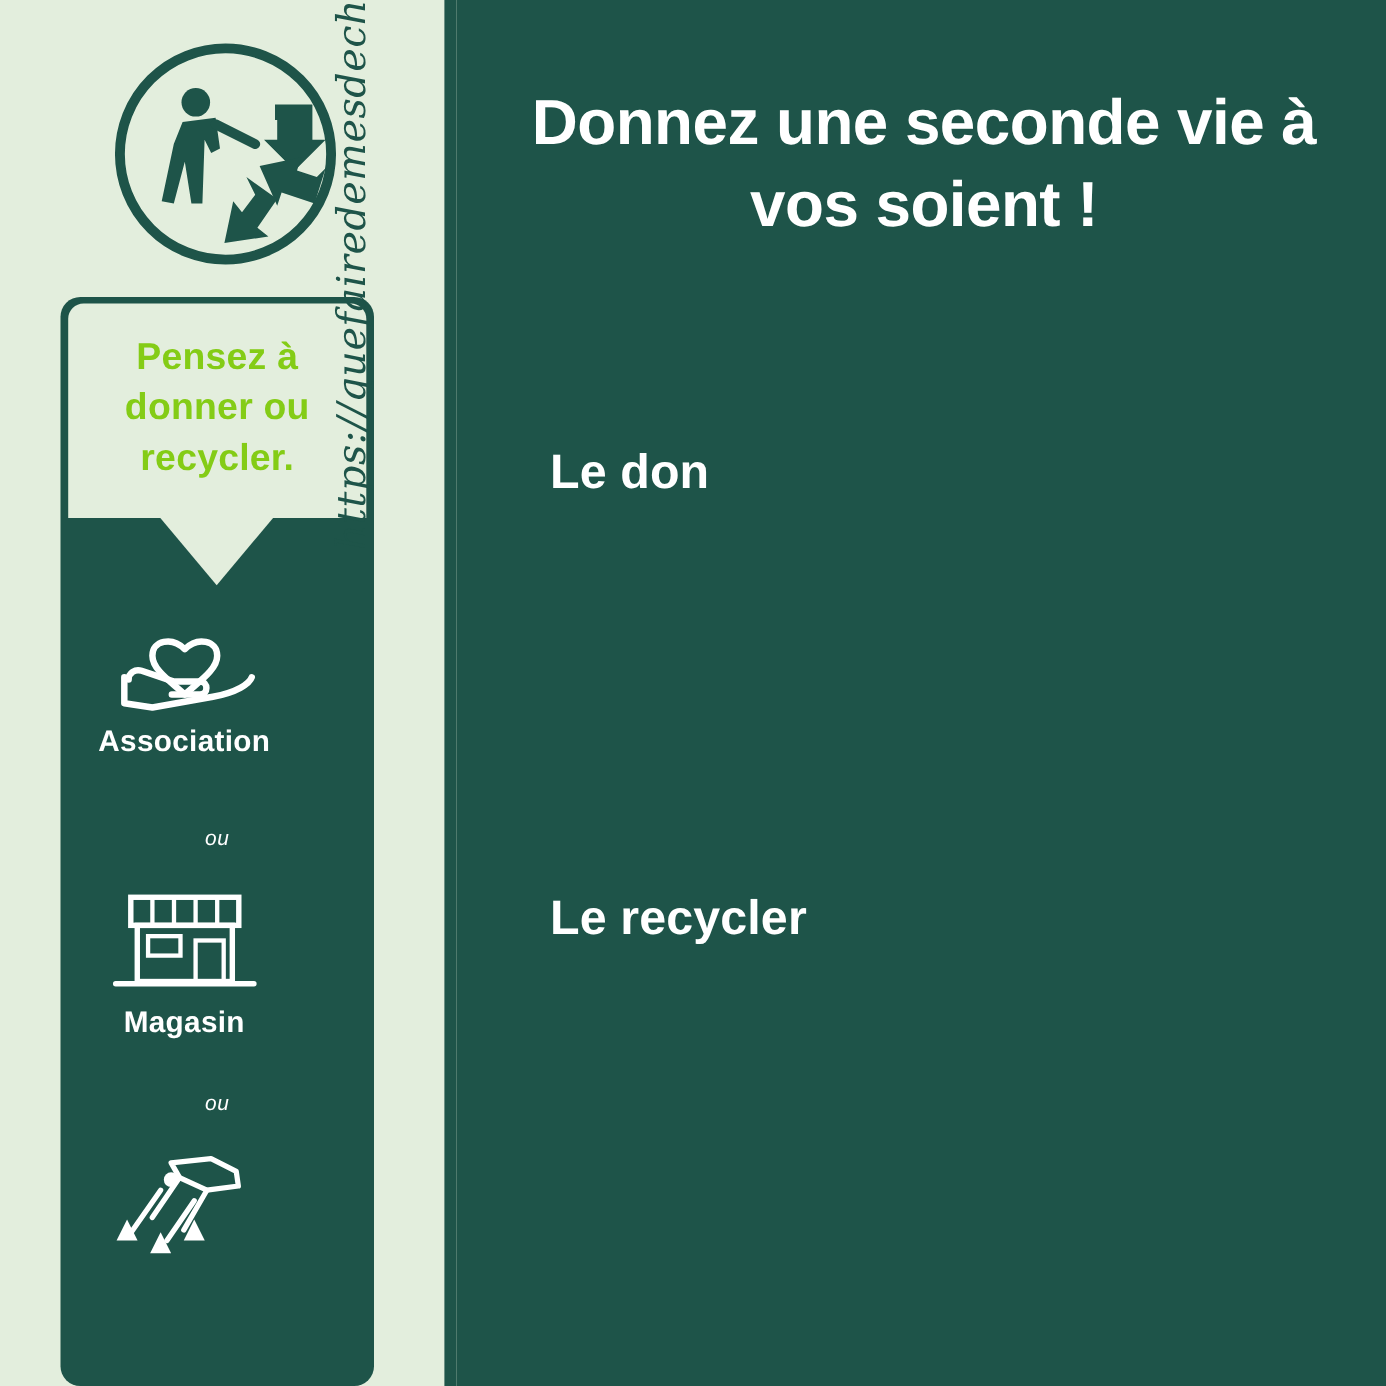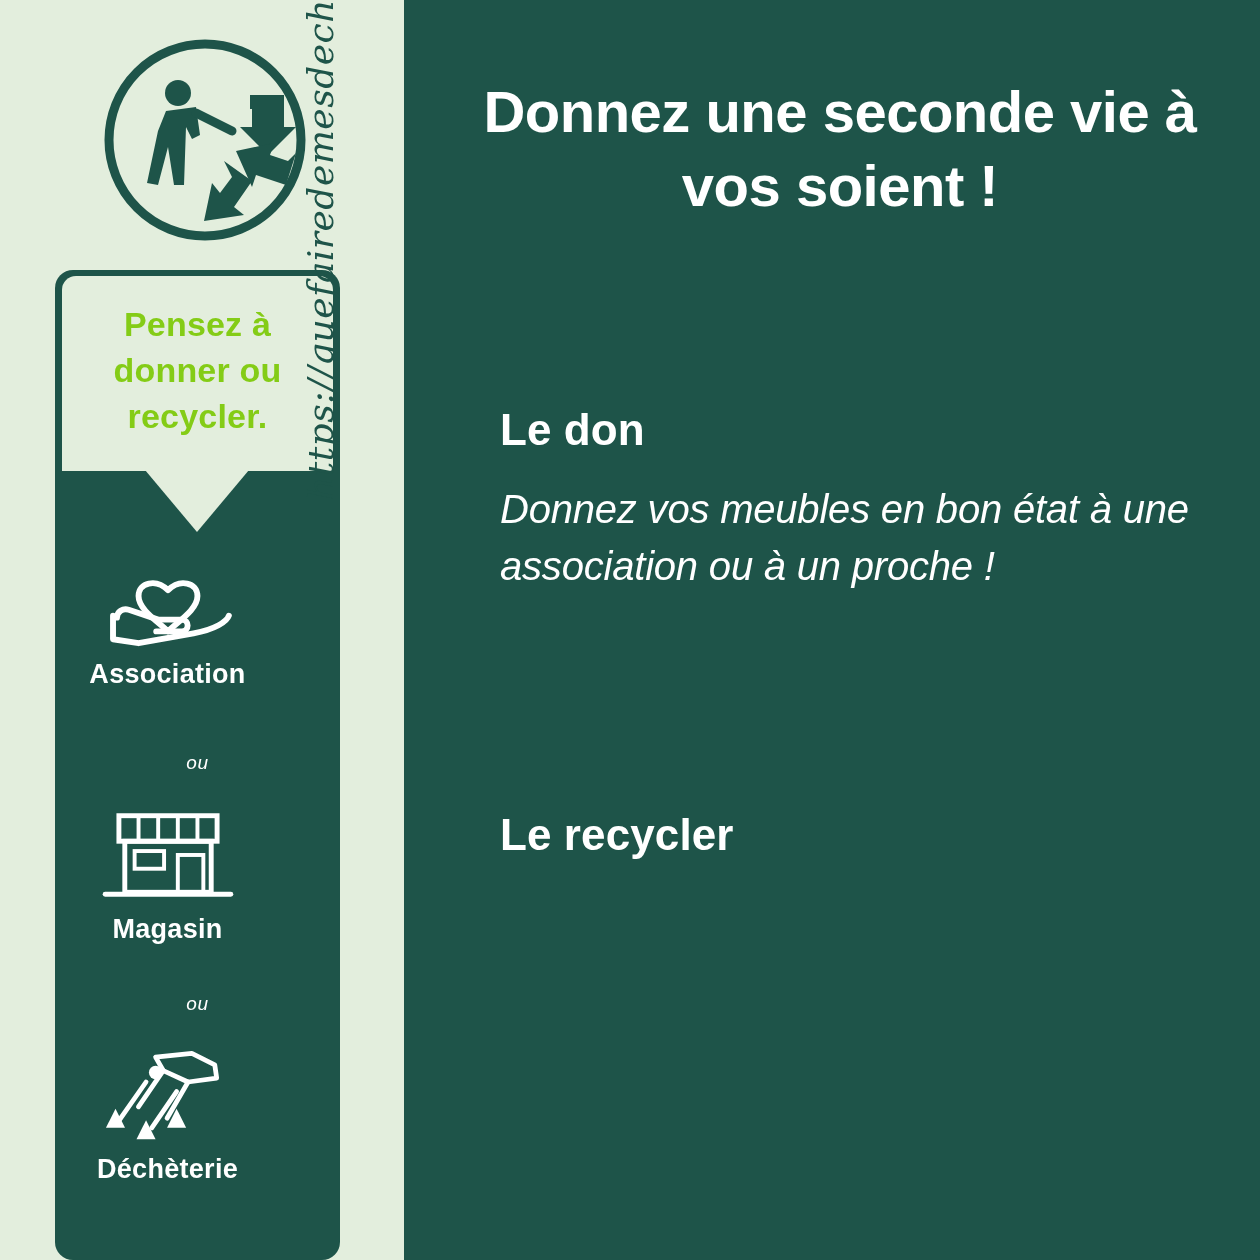--- a/index.html
+++ b/index.html
@@ -240,31 +240,29 @@
       <svg viewBox="0 0 150 110" width="150" height="105" aria-hidden="true">
         <path d="M62 18 L100 14 L124 26 L126 40 L96 44 L70 32 Z" fill="none" stroke="#ffffff" stroke-width="5" stroke-linejoin="round"></path>
         <path d="M70 32 L44 70 M96 44 L74 82" stroke="#ffffff" stroke-width="5" stroke-linecap="round"></path>
         <path d="M52 44 L24 84 M84 54 L58 92" stroke="#ffffff" stroke-width="5" stroke-linecap="round"></path>
         <path d="M20 72 L10 92 L30 92 Z" fill="#ffffff"></path>
         <path d="M52 84 L42 104 L62 104 Z" fill="#ffffff"></path>
         <path d="M84 72 L74 92 L94 92 Z" fill="#ffffff"></path>
         <circle cx="62" cy="34" r="7" fill="#ffffff"></circle>
       </svg>
     </span>
-    <span class="step-label">Déchèterie</span>
   </div>
 
   <div class="url">https://quefairedemesdechets.fr</div>
 
   <div class="divider"></div>
 
   <div class="headline">Donnez une seconde vie à vos soient !</div>
 
   <div class="section section-1">
     <h2>Le don</h2>
-    <p>Donnez vos meubles en bon état à une association ou à un proche !</p>
   </div>
 
   <div class="section section-2">
     <h2>Le recycler</h2>
   </div>
 
 </div>
 
 </body></html>

